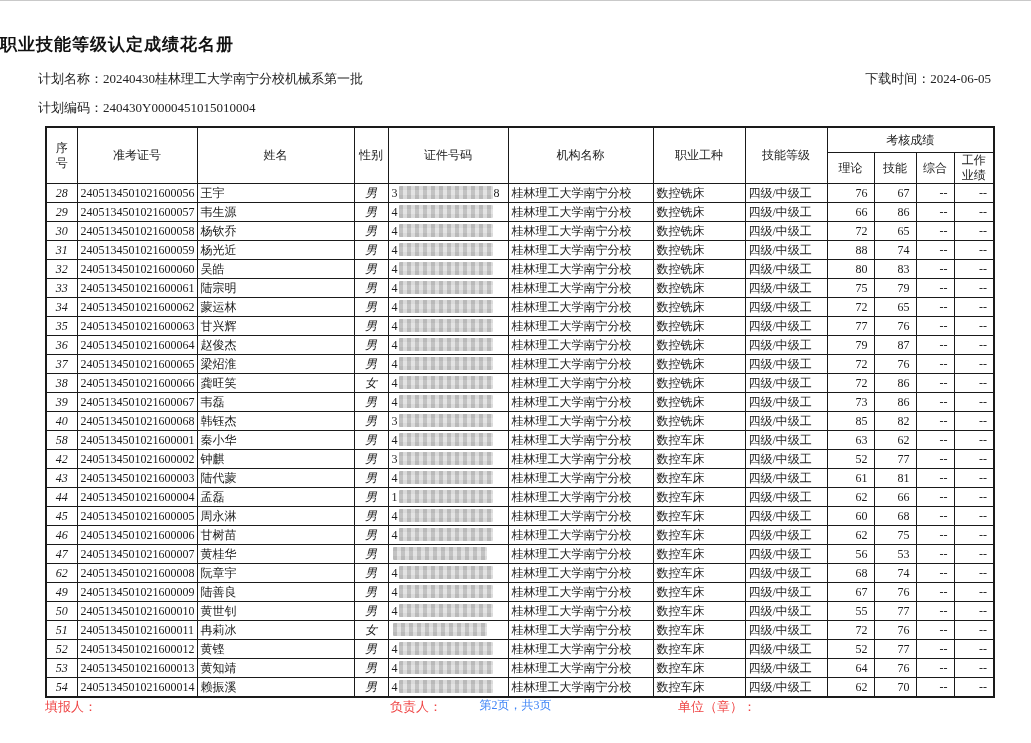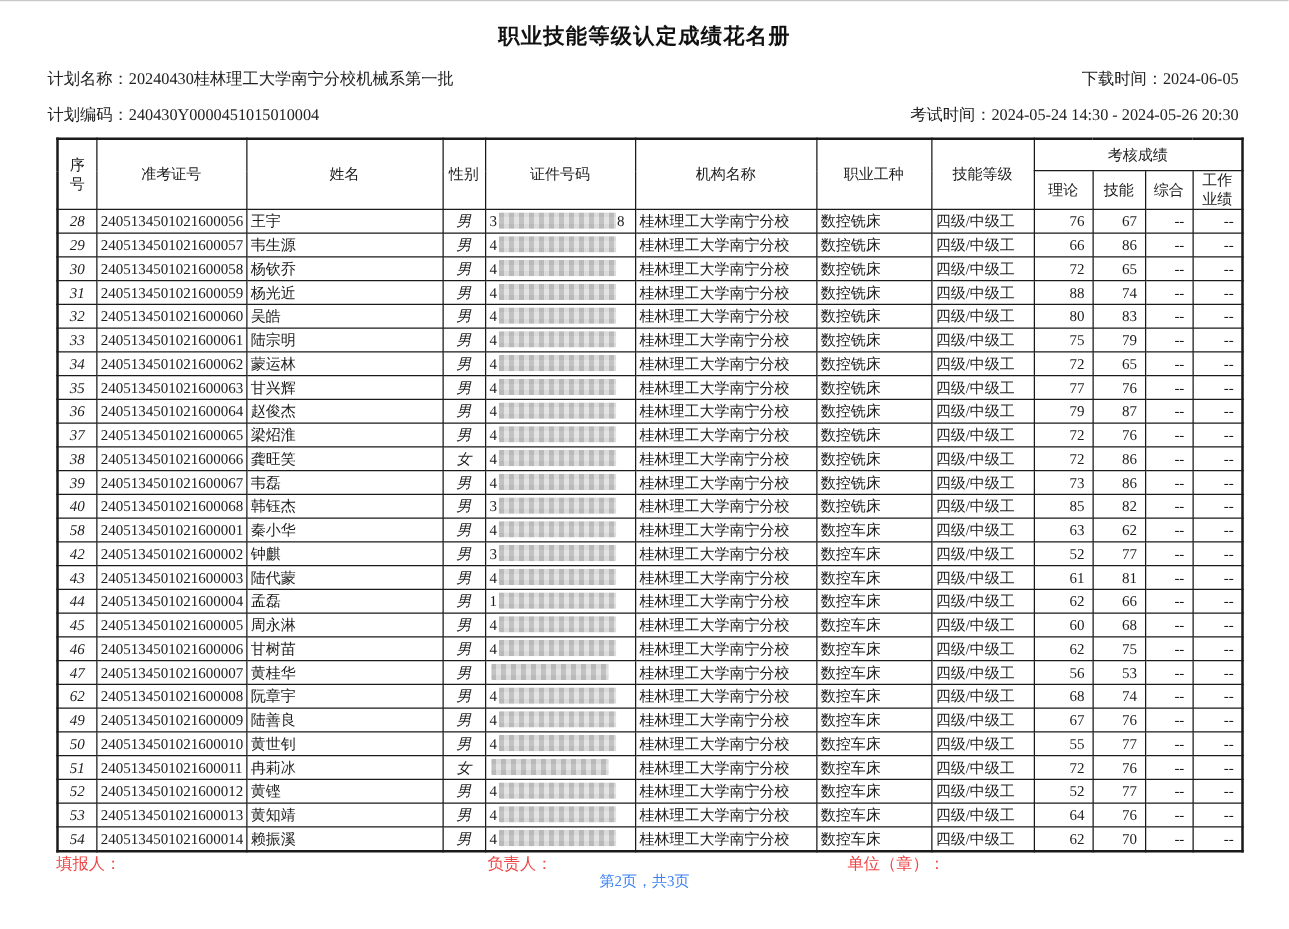--- a/index.html
+++ b/index.html
@@ -2,22 +2,22 @@
 <html><head>
 <meta charset="utf-8">
 <style>
   html,body{margin:0;padding:0;background:#fff;}
   .page{
     width:1031px;height:743px;background:#ffffff;position:relative;
     font-family:"Liberation Serif","DejaVu Serif",serif;color:#1c1c1c;
     border-top:1px solid #c9c9c9;box-sizing:border-box;overflow:hidden;
   }
   .doc-title{
-    text-align:center;font-family:"Liberation Sans","DejaVu Sans",sans-serif;
-    font-weight:bold;font-size:17px;letter-spacing:1px;padding-top:16px;color:#111;
+    text-align:left;font-family:"Liberation Sans","DejaVu Sans",sans-serif;
+    font-weight:bold;font-size:17px;letter-spacing:1px;padding-top:32px;color:#111;
   }
   .meta{
     display:flex;justify-content:space-between;align-items:baseline;
     padding:0 40px 0 38px;font-size:13px;color:#222;
   }
   .meta-row1{margin-top:14px;gap:12px;}
   .meta-row2{margin-top:11px;}
   table.roster{
     border-collapse:collapse;table-layout:fixed;width:948px;
     margin:9px auto 0 auto;margin-left:45px;
@@ -63,23 +63,20 @@
       <span>计划名称：</span><span>20240430桂林理工大学南宁分校机械系第一批</span>
     </div>
     <div>
       <span>下载时间：</span><span>2024-06-05</span>
     </div>
   </div>
 
   <div class="meta meta-row2">
     <div>
       <span>计划编码：</span><span>240430Y0000451015010004</span>
-    </div>
-    <div>
-      <span>考试时间：</span><span>2024-05-24 14:30 - 2024-05-26 20:30</span>
     </div>
   </div>
 
   <table class="roster">
     <colgroup>
       <col style="width:31px">
         <col style="width:120px">
         <col style="width:157px">
       <col style="width:34px">
         <col style="width:120px">

